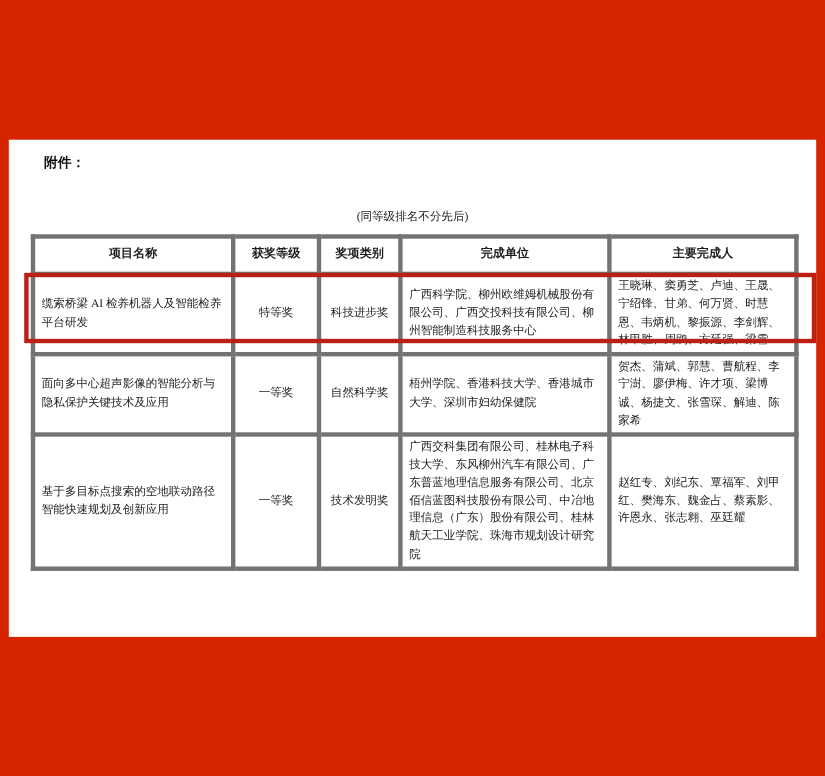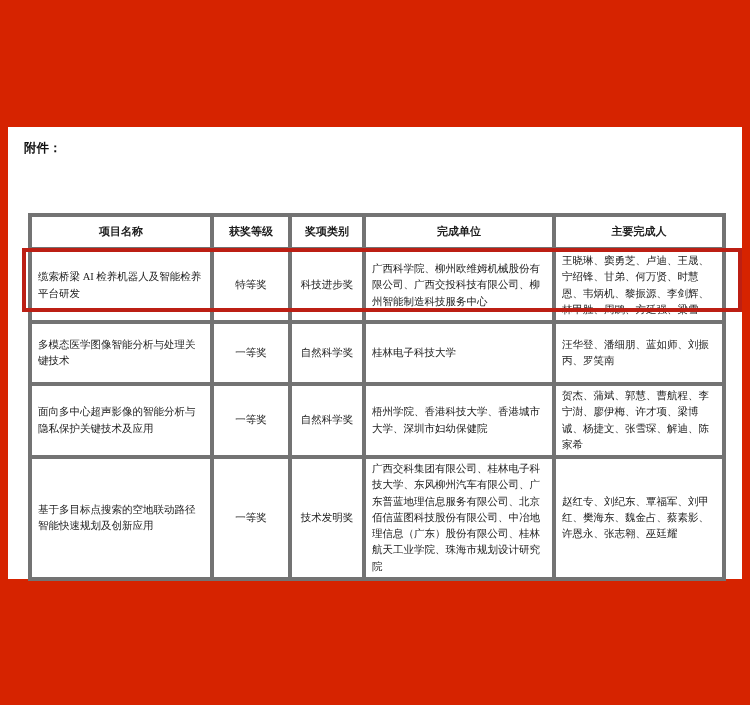--- a/index.html
+++ b/index.html
@@ -6,21 +6,21 @@
   body{
     width:750px;height:705px;position:relative;overflow:hidden;
     background:#d62300;
     font-family:"Liberation Serif","DejaVu Serif",serif;
   }
   .doc{
     position:absolute;left:8px;top:127px;width:734px;height:452px;
     background:#ffffff;
   }
   .attachment{
-    position:absolute;left:16px;top:13px;
+    position:absolute;left:32px;top:13px;
     font-size:12.5px;font-weight:bold;color:#111;
   }
   .title{
     position:absolute;top:32px;left:0;width:100%;text-align:center;
     font-size:17.5px;font-weight:bold;color:#000;letter-spacing:0.5px;
   }
   .subtitle{
     position:absolute;top:63px;left:0;width:100%;text-align:center;
     font-size:10.5px;color:#222;
   }
@@ -50,20 +50,21 @@
     position:absolute;left:22px;top:248px;width:720px;height:64px;
     border:4px solid #bc1f14;box-sizing:border-box;
     pointer-events:none;background:transparent;
   }
 </style>
 </head>
 <body>
 
 <div class="doc">
   <div class="attachment">附件：</div>
+  <div class="subtitle">(同等级排名不分先后)</div>
 
   <table class="awards">
     <colgroup>
       <col class="col-project">
         <col class="col-level">
         <col class="col-category">
         <col class="col-units">
         <col class="col-people">
     </colgroup>
     <thead>
@@ -77,27 +78,20 @@
     </thead>
     <tbody>
       <tr>
         <td>缆索桥梁 AI 检养机器人及智能检养平台研发</td>
         <td class="center">特等奖</td>
         <td class="center">科技进步奖</td>
         <td>广西科学院、柳州欧维姆机械股份有限公司、广西交投科技有限公司、柳州智能制造科技服务中心</td>
         <td>王晓琳、窦勇芝、卢迪、王晟、宁绍锋、甘弟、何万贤、时慧恩、韦炳机、黎振源、李剑辉、林甲胜、周鹍、方延强、梁雪</td>
       </tr>
       <tr>
-        <td>多模态医学图像智能分析与处理关键技术</td>
-        <td class="center">一等奖</td>
-        <td class="center">自然科学奖</td>
-        <td>桂林电子科技大学</td>
-        <td>汪华登、潘细朋、蓝如师、刘振丙、罗笑南</td>
-      </tr>
-      <tr>
         <td>面向多中心超声影像的智能分析与隐私保护关键技术及应用</td>
         <td class="center">一等奖</td>
         <td class="center">自然科学奖</td>
         <td>梧州学院、香港科技大学、香港城市大学、深圳市妇幼保健院</td>
         <td>贺杰、蒲斌、郭慧、曹航程、李宁澍、廖伊梅、许才项、梁博诚、杨捷文、张雪琛、解迪、陈家希</td>
       </tr>
       <tr>
         <td>基于多目标点搜索的空地联动路径智能快速规划及创新应用</td>
         <td class="center">一等奖</td>
         <td class="center">技术发明奖</td>

